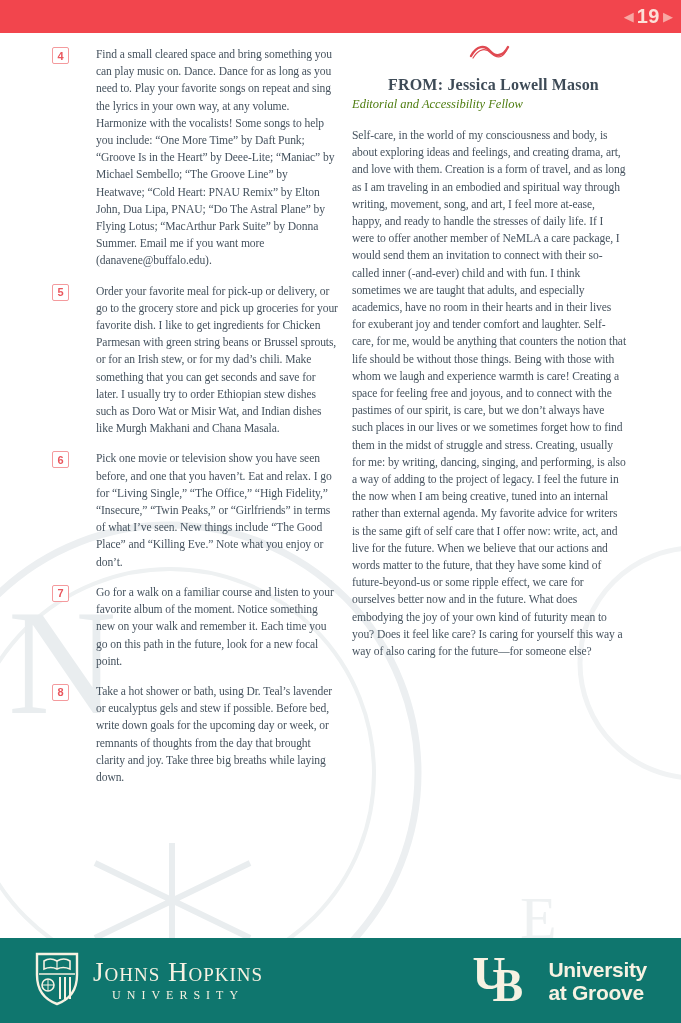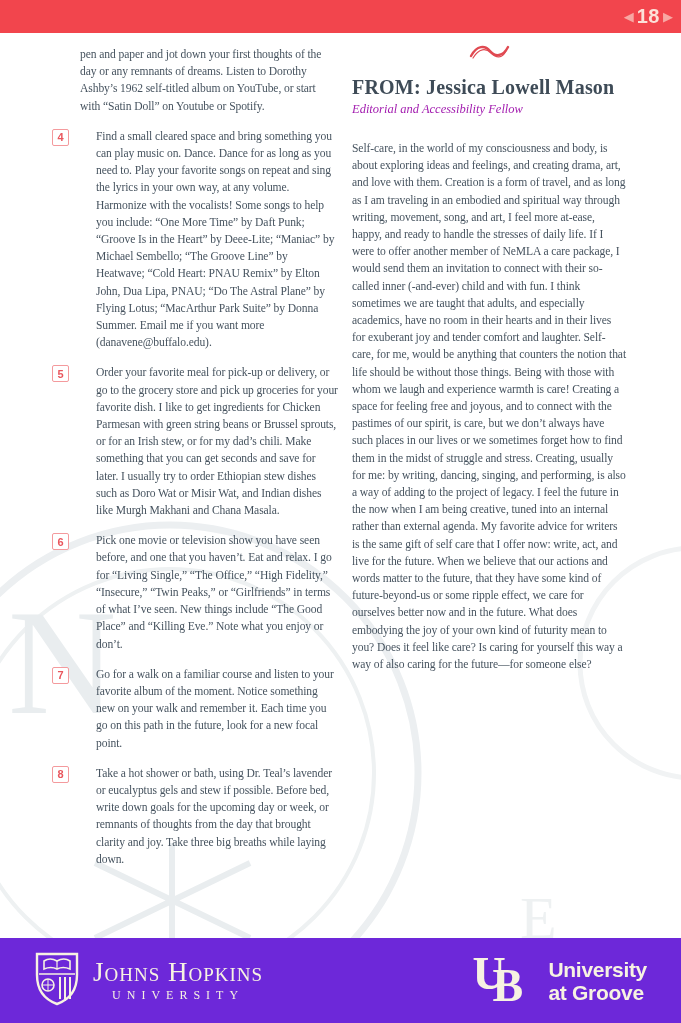--- a/index.html
+++ b/index.html
@@ -42,28 +42,28 @@
     flex:none; width:17px; height:17px; margin-top:1px;
     border:1.5px solid #f49a9d; border-radius:2px;
     color:#e9565d; font-family:"Liberation Sans", sans-serif;
     font-size:11px; font-weight:bold;
     display:flex; align-items:center; justify-content:center;
     background:#ffffff;
   }
   .item-text { flex:1;margin-left:16px; }
 
   .ornament { text-align:center; height:26px; margin-bottom:9px; }
-  .from-head { font-size:20px; font-weight:bold; color:#3e4b57; letter-spacing:.2px; }
-  .from-role { font-size:12.5px; font-style:italic; color:#a21caf; margin-top:3px; }
-  .col-right .essay { margin-top:23px; }
+  .from-head { font-size:16px; font-weight:bold; color:#3e4b57; letter-spacing:.2px;margin-left:36px; }
+  .from-role { font-size:12.5px; font-style:italic; color:#4d7c0f; margin-top:3px; }
+  .col-right .essay { margin-top:15px; }
 
   
   .footer {
     position:absolute; left:0; bottom:0; width:681px; height:85px;
-    background:#6d28d9; z-index:6;
+    background:#0f766e; z-index:6;
     display:flex; align-items:center; justify-content:space-between;
     padding:0 34px; color:#f7f2e2;
   }
   .jhu { display:flex; align-items:center; gap:13px; }
   .jhu-text { text-align:center; }
   .jhu-name {
     font-family:"Liberation Serif", serif; font-variant:small-caps;
     font-size:27px; letter-spacing:1px; line-height:28px; color:#f7f2e2;
   }
   .jhu-univ {
@@ -80,40 +80,39 @@
   }
 </style>
 </head>
 <body>
 
 <div class="page">
 
   <header class="topbar">
     <div class="pagenav">
       <span class="arrow">◀</span>
-      <span class="num">18</span>
+      <span class="num">19</span>
       <span class="arrow">▶</span>
     </div>
   </header>
 
   <div class="watermark">
     <svg width="681" height="905" viewBox="0 0 681 905" xmlns="http://www.w3.org/2000/svg">
       <circle cx="170" cy="740" r="248" fill="none" stroke="#eceff1" stroke-width="7"></circle>
       <circle cx="170" cy="740" r="204" fill="none" stroke="#eef1f2" stroke-width="4"></circle>
       <text x="8" y="680" font-family="Liberation Serif, serif" font-size="150" fill="#e9edef">N</text>
       <path d="M95 830 L250 905 M250 830 L95 905 M172 810 L172 905" stroke="#e9edef" stroke-width="6" fill="none"></path>
       <text x="520" y="905" font-family="Liberation Serif, serif" font-size="60" fill="#eef1f2">E</text>
       <circle cx="695" cy="630" r="115" fill="none" stroke="#f1f3f4" stroke-width="5"></circle>
     </svg>
   </div>
 
   <main class="content">
 
     <section class="col-left">
-      <p class="bodytext intro">pen and paper and jot down your first thoughts of the day or any remnants of dreams. Listen to Dorothy Ashby’s 1962 self-titled album on YouTube, or start with “Satin Doll” on Youtube or Spotify.</p>
 
       <div class="list-item">
         <span class="badge">4</span>
         <p class="bodytext item-text">Find a small cleared space and bring something you can play music on. Dance. Dance for as long as you need to. Play your favorite songs on repeat and sing the lyrics in your own way, at any volume. Harmonize with the vocalists! Some songs to help you include: “One More Time” by Daft Punk; “Groove Is in the Heart” by Deee-Lite; “Maniac” by Michael Sembello; “The Groove Line” by Heatwave; “Cold Heart: PNAU Remix” by Elton John, Dua Lipa, PNAU; “Do The Astral Plane” by Flying Lotus; “MacArthur Park Suite” by Donna Summer. Email me if you want more (danavene@buffalo.edu).</p>
       </div>
 
       <div class="list-item">
         <span class="badge">5</span>
         <p class="bodytext item-text">Order your favorite meal for pick-up or delivery, or go to the grocery store and pick up groceries for your favorite dish. I like to get ingredients for Chicken Parmesan with green string beans or Brussel sprouts, or for an Irish stew, or for my dad’s chili. Make something that you can get seconds and save for later. I usually try to order Ethiopian stew dishes such as Doro Wat or Misir Wat, and Indian dishes like Murgh Makhani and Chana Masala.</p>
       </div>

